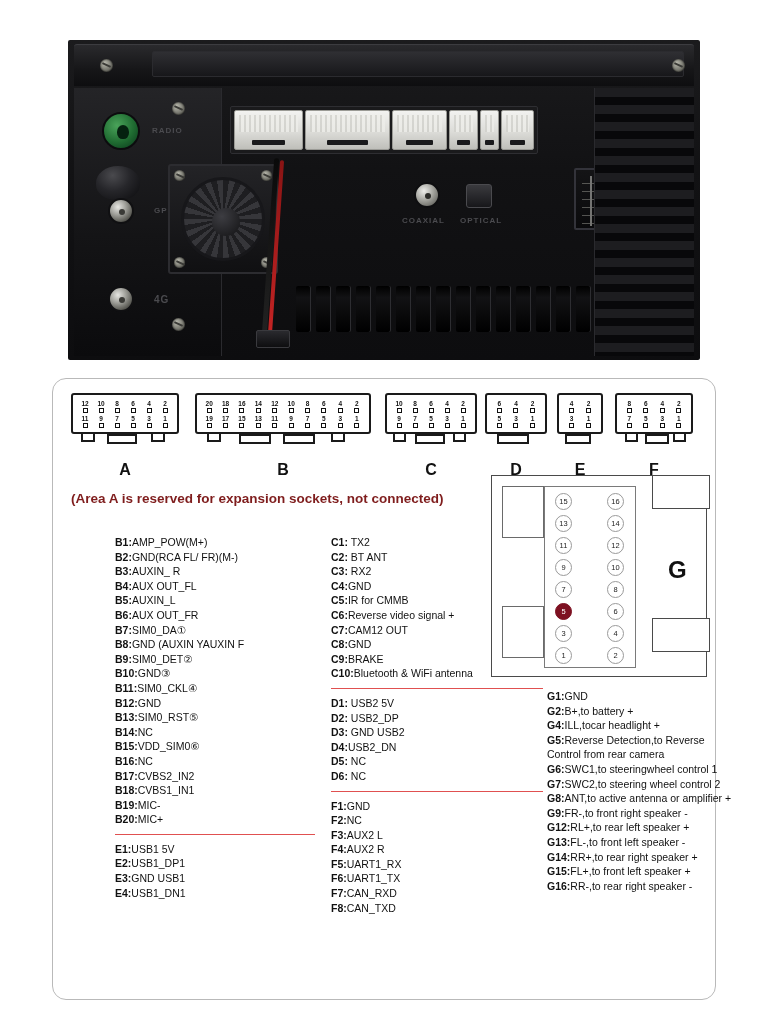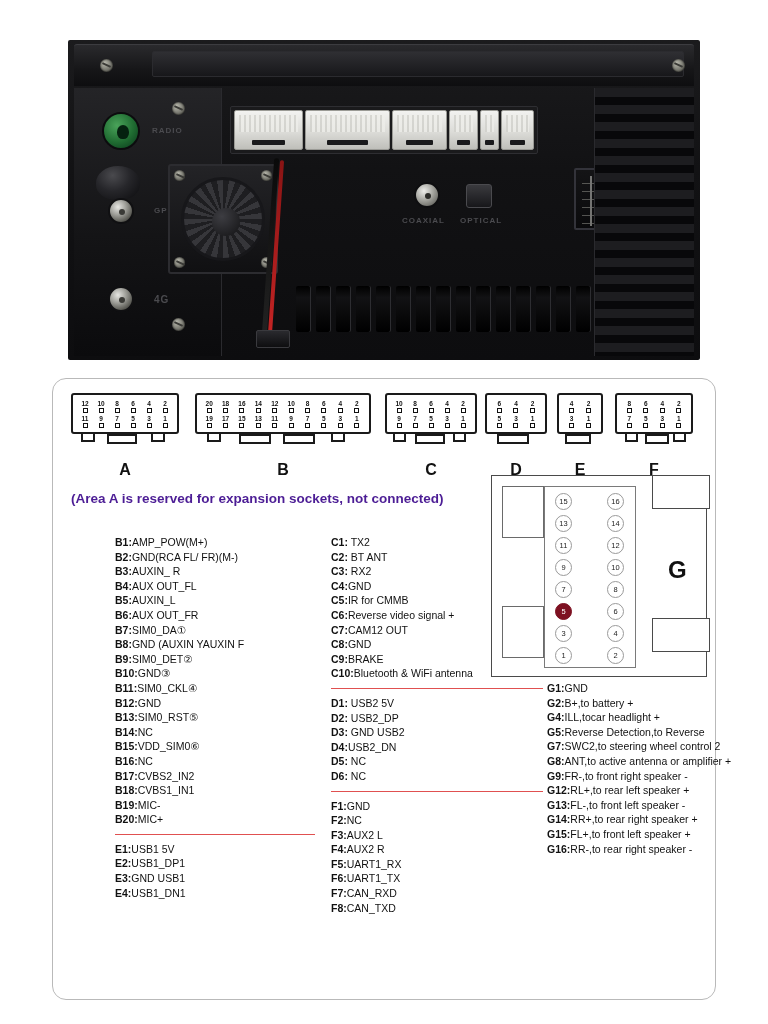--- a/index.html
+++ b/index.html
@@ -186,31 +186,31 @@
   }
   .tabs { position:relative; height:10px; }
   .tab {
     position:absolute; top:0; height:8px; border:2px solid #1a1a1a; border-top:none; background:#fff;
   }
   .clabel {
     position:absolute; width:100%; text-align:center; top:68px;
     font-size:16px; font-weight:bold; color:#111; font-family:"Liberation Sans",sans-serif;
   }
   .note {
-    position:absolute; left:18px; top:112px; font-size:13.5px; font-weight:bold; color:#4c1d95;
+    position:absolute; left:18px; top:112px; font-size:13.5px; font-weight:bold; color:#7f1d1d;
     font-family:"Liberation Sans", sans-serif;
   }
   
   .col { position:absolute; font-size:10.5px; color:#111; line-height:14.6px; font-family:"Liberation Sans",sans-serif; }
   .col .ln { white-space:nowrap; }
   .col .ln b { font-weight:bold; }
   .hr-red { border:none; border-top:1.2px solid #e05050; margin:7px 0 7px 0; }
   .colA { left:62px; top:156px; width:200px; }
   .colB { left:278px; top:156px; width:212px; }
-  .colG { left:494px; top:302px; width:218px; }
+  .colG { left:494px; top:310px; width:218px; }
 
   
   .gwrap { position:absolute; left:438px; top:96px; width:216px; height:202px; }
   .gbox { position:absolute; left:0; top:0; width:216px; height:202px; border:1.5px solid #4a4a4a; background:#fff; }
   .ginner { position:absolute; left:52px; top:10px; width:92px; height:182px; border:1.5px solid #7a7a7a; }
   .gnotch { position:absolute; border:1.5px solid #6a6a6a; background:#fff; }
   .gpin {
     position:absolute; width:17px; height:17px; border-radius:50%;
     border:1.2px solid #9a9a9a; background:#fff; color:#222;
     font-size:7.5px; line-height:15px; text-align:center;
@@ -722,20 +722,22 @@
         </div>
         <div class="gletter">G</div>
       </div>
     </div>
 
     <div class="col colG">
       <div class="ln"><b>G1:</b>GND</div>
       <div class="ln"><b>G2:</b>B+,to battery +</div>
       <div class="ln"><b>G4:</b>ILL,tocar headlight +</div>
       <div class="ln"><b>G5:</b>Reverse Detection,to Reverse</div>
+      <div class="ln">Control from rear camera</div>
+      <div class="ln"><b>G6:</b>SWC1,to steeringwheel control 1</div>
       <div class="ln"><b>G7:</b>SWC2,to steering wheel control 2</div>
       <div class="ln"><b>G8:</b>ANT,to active antenna or amplifier +</div>
       <div class="ln"><b>G9:</b>FR-,to front right speaker -</div>
       <div class="ln"><b>G12:</b>RL+,to rear left speaker +</div>
       <div class="ln"><b>G13:</b>FL-,to front left speaker -</div>
       <div class="ln"><b>G14:</b>RR+,to rear right speaker +</div>
       <div class="ln"><b>G15:</b>FL+,to front left speaker +</div>
       <div class="ln"><b>G16:</b>RR-,to rear right speaker -</div>
     </div>
 

